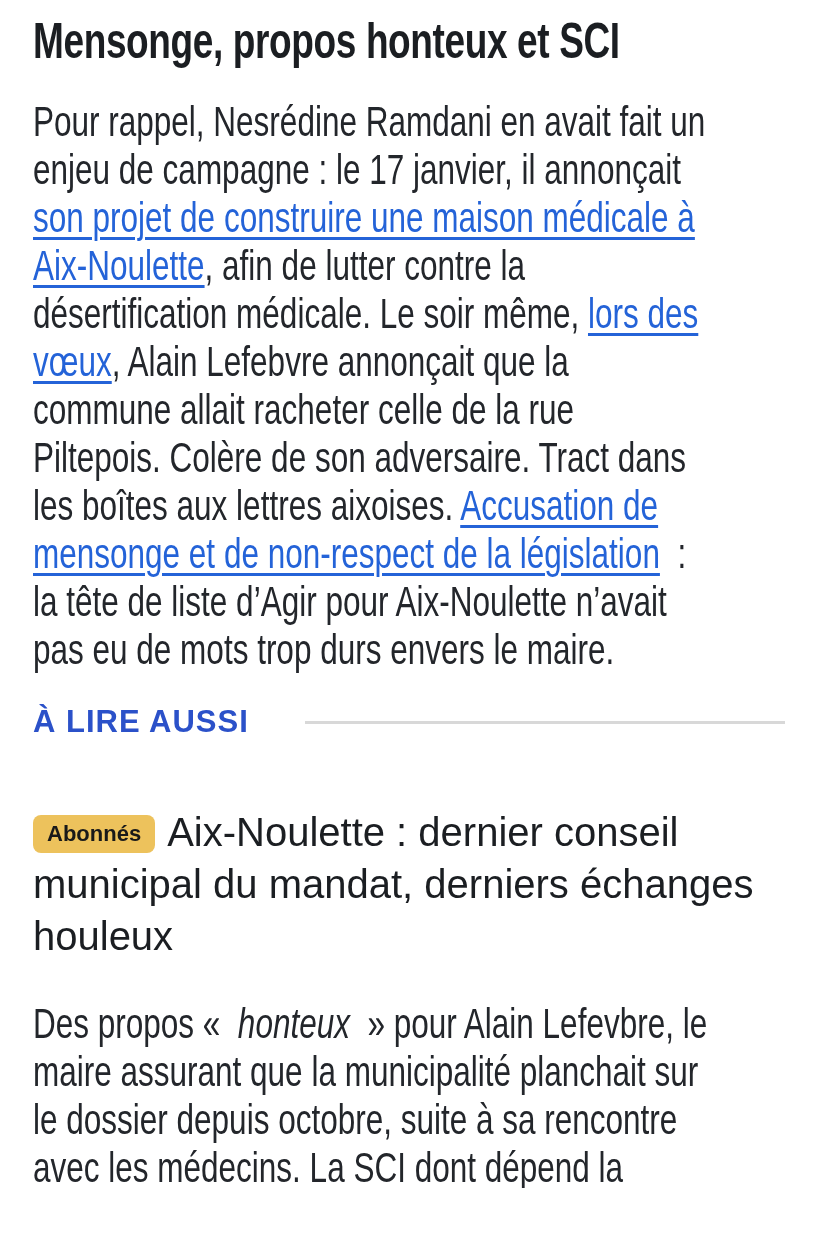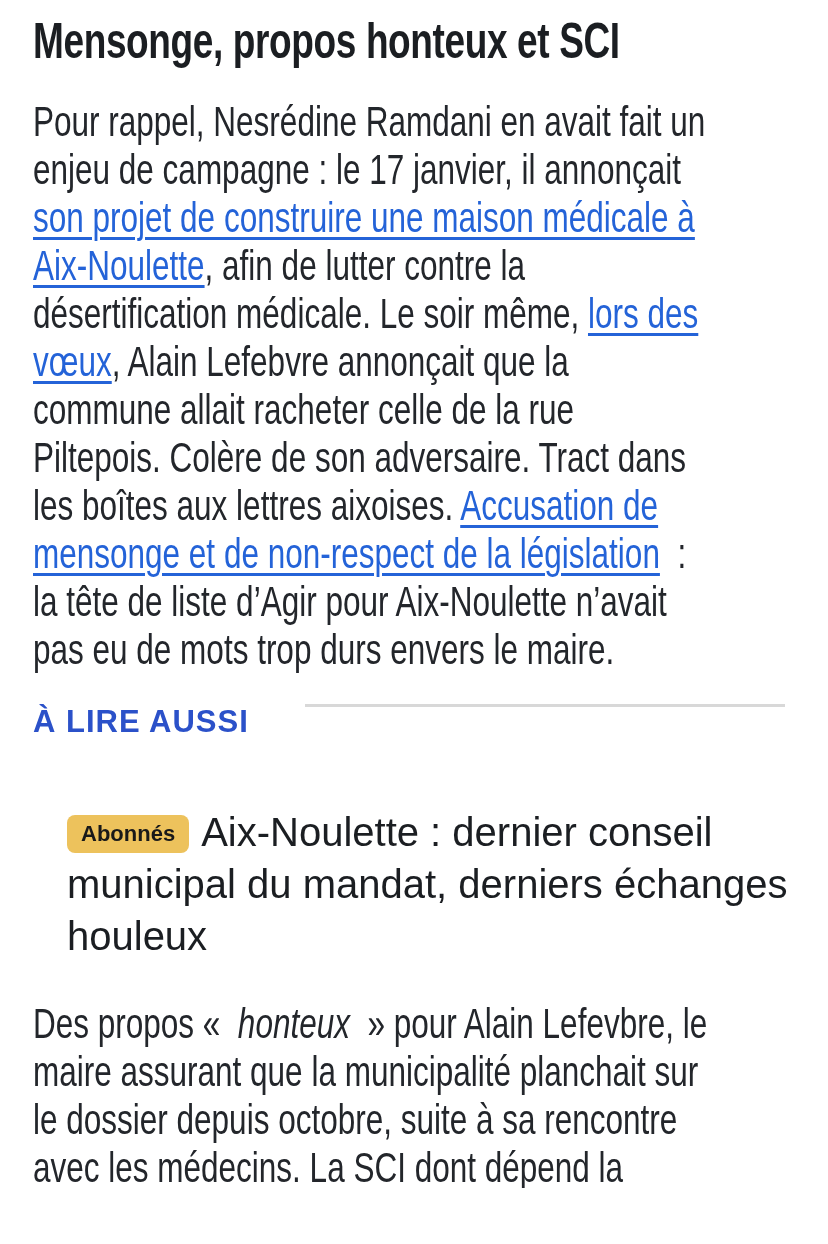--- a/index.html
+++ b/index.html
@@ -49,21 +49,21 @@
     text-decoration-thickness: 3px;
     text-underline-offset: 5px;
     cursor: pointer;
   }
   .run-text   { font-style: normal; }
   .run-italic { font-style: italic; }
   .run-bold   { font-weight: 700; }
 
   
   .read-also { margin: 30px 33px 0 33px; width: 752px; }
-  .ra-head { display: flex; align-items: flex-start; height: 36px; gap: 36px; }
+  .ra-head { display: flex; align-items: center; height: 36px; gap: 36px; }
   .ra-label {
     font-size: 31px;
     line-height: 36px;
     font-weight: 700;
     letter-spacing: 1px;
     color: var(--heading-blue, #2b51c9);
     white-space: nowrap;
   }
   .ra-rule {
     flex: 1;
@@ -72,21 +72,20 @@
     margin-left: 20px;
   }
   .ra-title {
     margin-top: 14px;
     width: 760px;
     font-size: 40px;
     line-height: 52px;
     color: var(--headline-dark, #1b1e22);
     white-space: pre-line;
     cursor: pointer;
-    margin-left: 34px;
   }
   .badge {
     display: inline-block;
     background: var(--badge-bg, #edc25c);
     color: var(--badge-text, #191919);
     font-size: 22px;
     line-height: 22px;
     font-weight: 700;
     padding: 8px 14px;
     border-radius: 8px;

